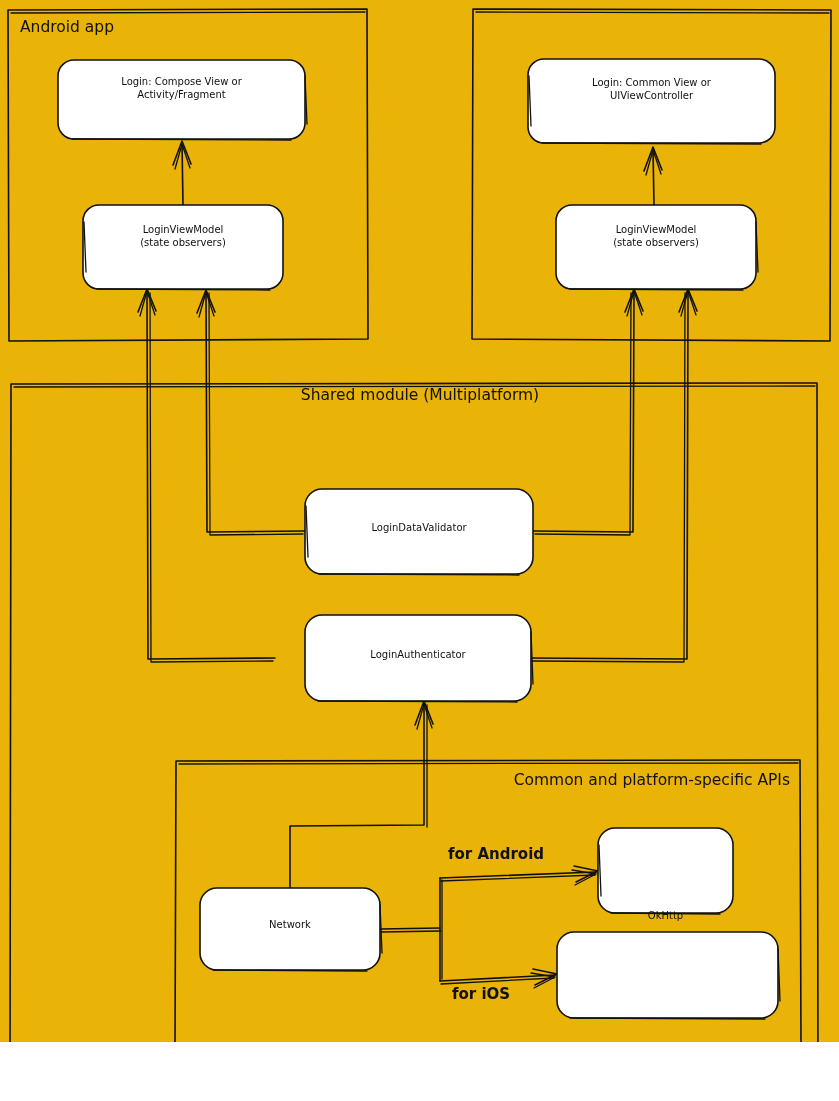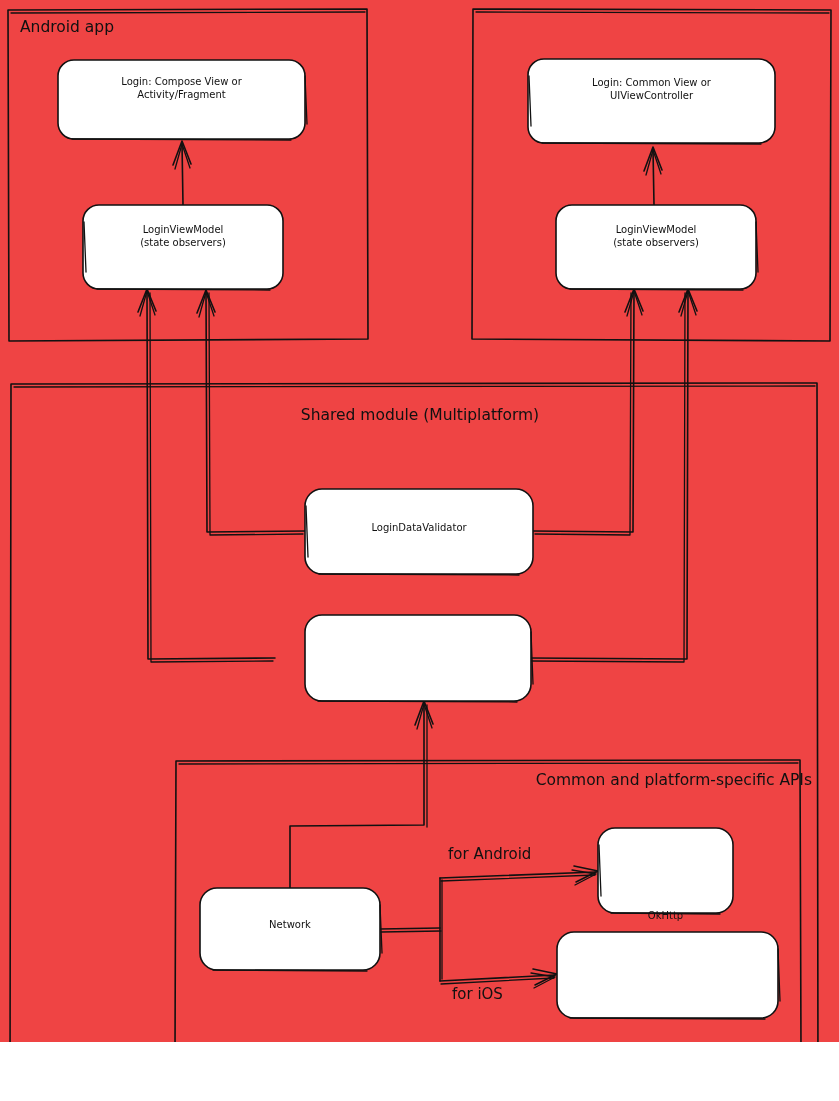--- a/index.html
+++ b/index.html
@@ -1,26 +1,26 @@
 <!DOCTYPE html>
 <html><head>
 <meta charset="utf-8">
 <style>
   html,body{margin:0;padding:0;background:#ffffff;}
-  #stage{position:relative;width:839px;height:1042px;background:#ef4444;
+  #stage{position:relative;width:839px;height:1042px;background:#eab308;
          font-family:"DejaVu Sans",sans-serif;overflow:hidden;}
   svg.layer{position:absolute;left:0;top:0;width:839px;height:1101px;}
   .stroke{fill:none;stroke:#111111;stroke-width:1.6;stroke-linecap:round;stroke-linejoin:round;}
   .stroke2{fill:none;stroke:#111111;stroke-width:1.3;stroke-linecap:round;stroke-linejoin:round;}
   .boxfill{fill:#ffffff;}
   .lbl{position:absolute;color:#111111;font-family:"DejaVu Sans",sans-serif;
        text-align:center;line-height:1.25;white-space:pre-line;}
   .node-lbl{font-size:10px;}
   .panel-lbl{font-size:15.5px;}
-  .edge-lbl{font-size:15px;}
+  .edge-lbl{font-size:15px;font-weight:bold;}
 </style>
 </head>
 <body>
 
 <div id="stage">
 
   <svg class="layer" viewBox="0 0 839 1101">
 
     <g>
       <path class="stroke" d="M8 10 L367 9 L368 339 L9 341 Z"></path>
@@ -153,38 +153,39 @@
     <g>
       <rect class="boxfill stroke" x="557" y="932" width="221" height="86" rx="17" ry="17"></rect>
       <path class="stroke2" d="M778 949 L780 1001 M570 1018 L765 1019"></path>
     </g>
 
   </svg>
 
   <div class="lbl panel-lbl" style="left:20px;top:18px;width:200px;text-align:left;">Android app</div>
 
 
-  <div class="lbl panel-lbl" style="left:215px;top:406px;width:410px;text-align:center;">Shared module (Multiplatform)</div>
+  <div class="lbl panel-lbl" style="left:215px;top:386px;width:410px;text-align:center;">Shared module (Multiplatform)</div>
 
-  <div class="lbl panel-lbl" style="left:412px;top:771px;width:400px;text-align:right;">Common and platform-specific APIs</div>
+  <div class="lbl panel-lbl" style="left:390px;top:771px;width:400px;text-align:right;">Common and platform-specific APIs</div>
 
   <div class="lbl node-lbl" style="left:58px;top:76px;width:247px;">Login: Compose View or
 Activity/Fragment</div>
 
   <div class="lbl node-lbl" style="left:83px;top:224px;width:200px;">LoginViewModel
 (state observers)</div>
 
   <div class="lbl node-lbl" style="left:528px;top:77px;width:247px;">Login: Common View or
 UIViewController</div>
 
   <div class="lbl node-lbl" style="left:556px;top:224px;width:200px;">LoginViewModel
 (state observers)</div>
 
   <div class="lbl node-lbl" style="left:305px;top:522px;width:228px;">LoginDataValidator</div>
 
+  <div class="lbl node-lbl" style="left:305px;top:649px;width:226px;">LoginAuthenticator</div>
 
   <div class="lbl node-lbl" style="left:200px;top:919px;width:180px;">Network</div>
 
   <div class="lbl node-lbl" style="left:598px;top:910px;width:135px;text-align:center;">OkHttp</div>
 
 
   <div class="lbl edge-lbl" style="left:448px;top:845px;width:130px;text-align:left;">for Android</div>
 
   <div class="lbl edge-lbl" style="left:452px;top:985px;width:110px;text-align:left;">for iOS</div>
 

